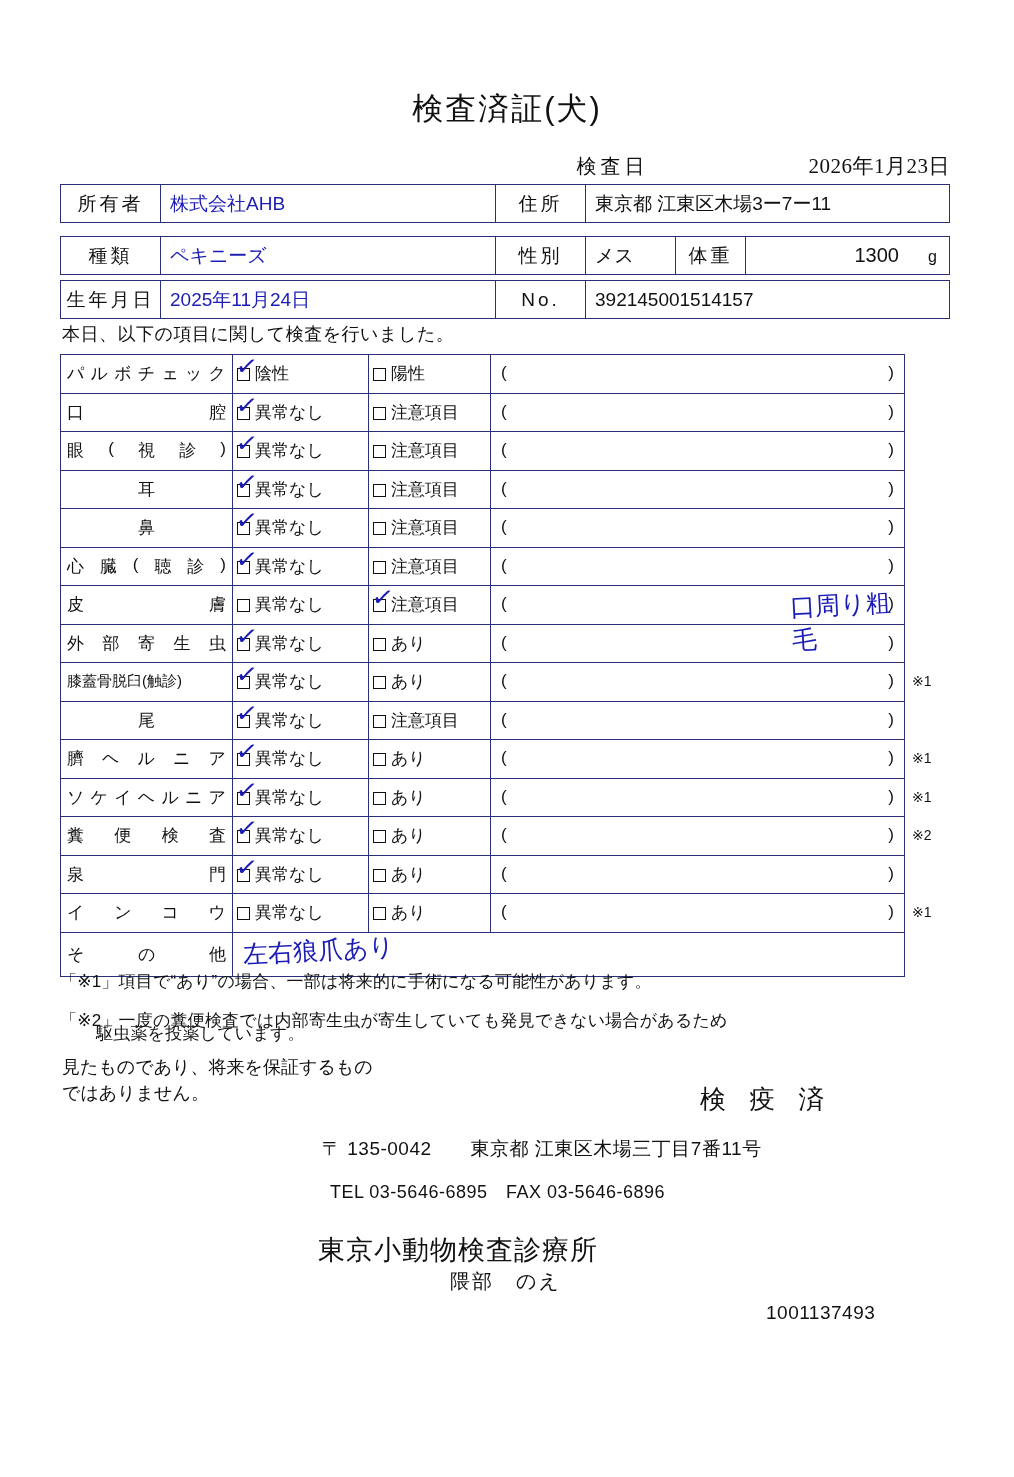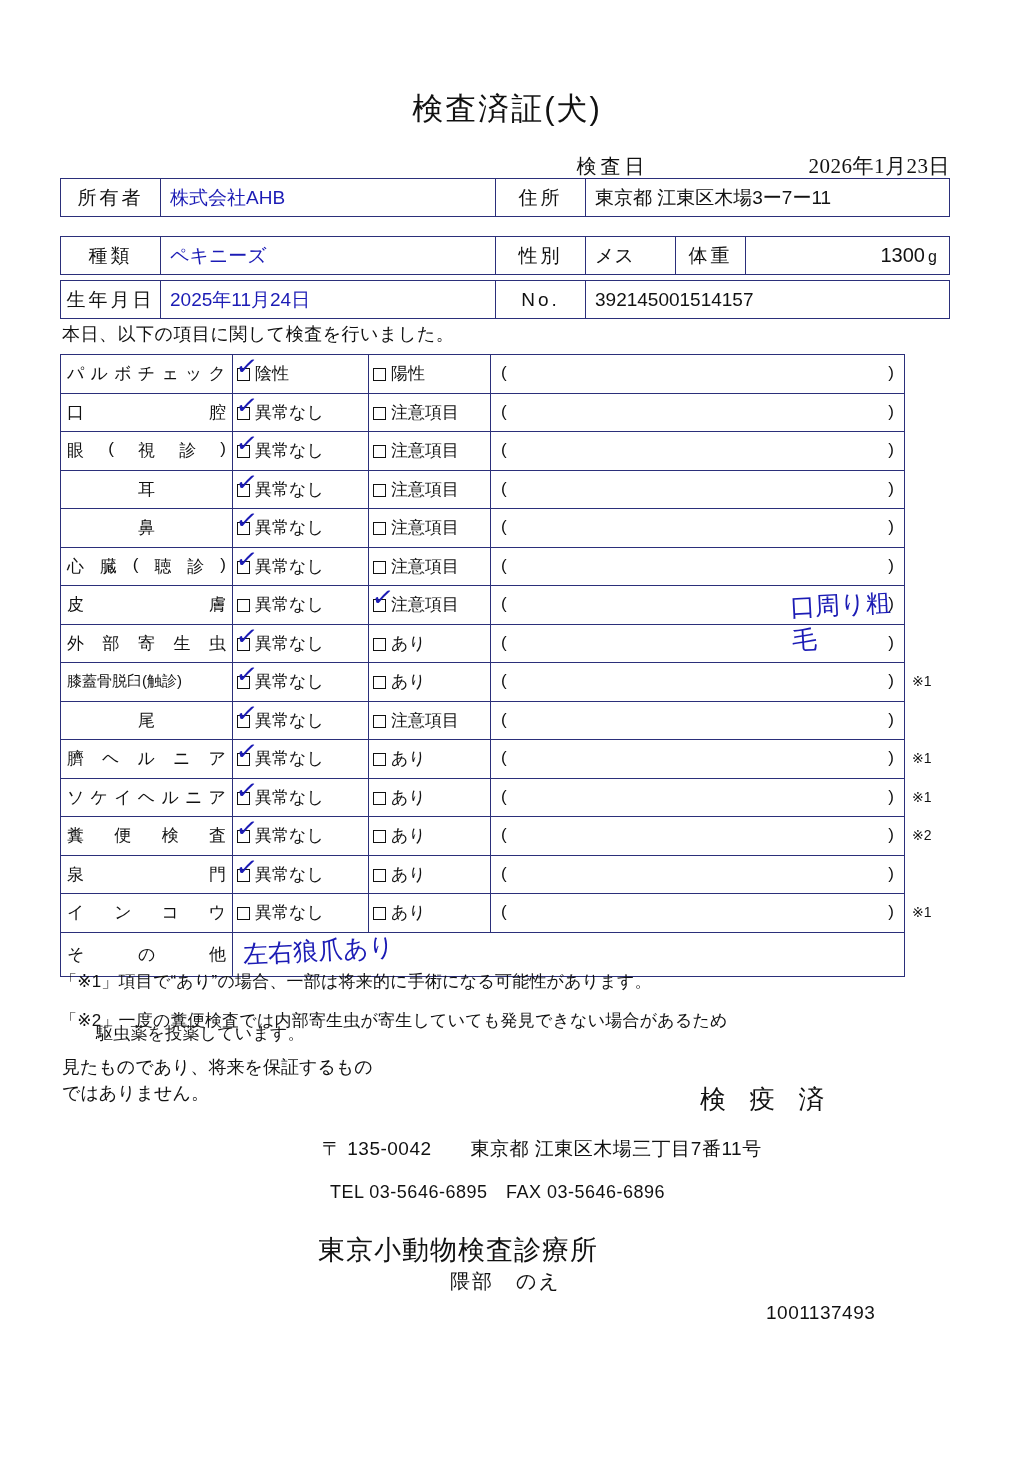--- a/index.html
+++ b/index.html
@@ -38,26 +38,26 @@
   .tbl td { border:1.6px solid #2b2f7a; padding:0; }
   .hdr-tbl { left:60px; width:890px; }
   .hdr-tbl td { height:38px; font-size:19px; }
   .lbl {
     text-align:center; letter-spacing:3px; color:#111;
     font-size:18px;
   }
   .val { padding-left:9px !important; color:#1b1bb5; font-size:19px; }
   .val-black { padding-left:9px !important; color:#111; font-size:19px; }
 
-  #tbl-owner { top:178px;padding-left:28px; }
+  #tbl-owner { top:184px;padding-left:28px; }
   #tbl-breed { top:236px; }
   #tbl-birth { top:280px; }
 
   .weight-cell { position:relative; }
-  .weight-cell .num { position:absolute; right:24px; top:7px; color:#111; font-size:20px;}
+  .weight-cell .num { position:absolute; right:50px; top:7px; color:#111; font-size:20px;}
   .weight-cell .unit { position:absolute; right:12px; top:11px; font-size:16px; color:#111;}
 
   
   .intro {
     position:absolute; top:322px; left:62px;
     font-size:18px; letter-spacing:0.5px;
   }
 
   
   #tbl-check {

